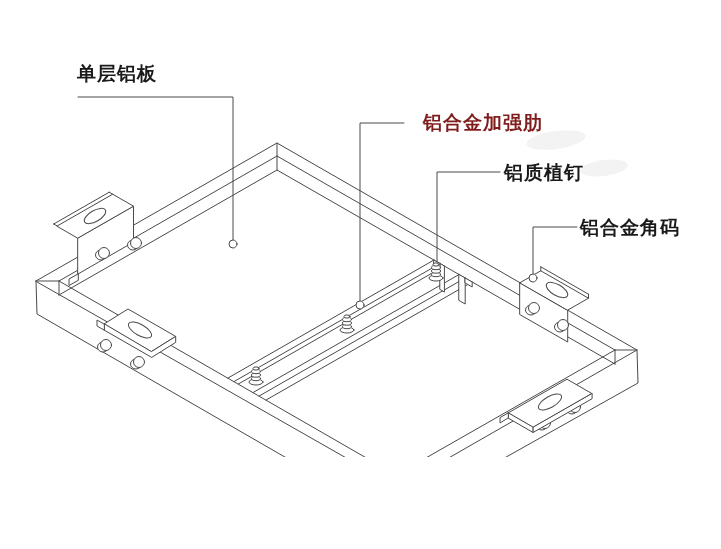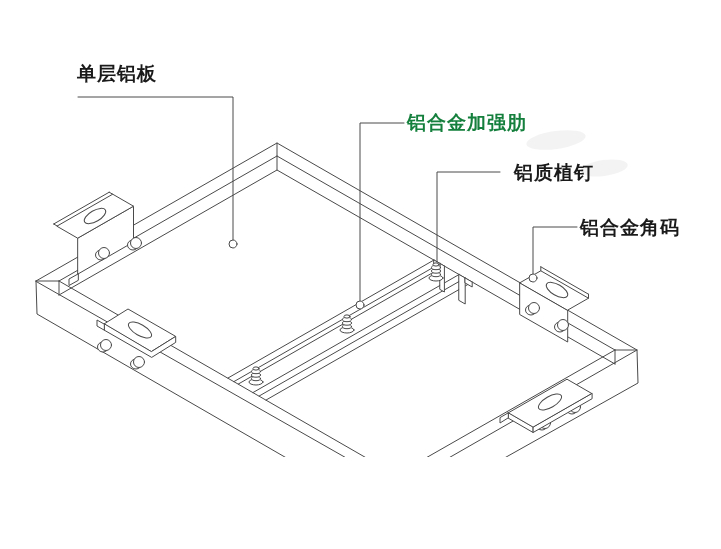--- a/index.html
+++ b/index.html
@@ -143,17 +143,17 @@
       <path d="M500,172 L437,172 L437,262"></path>
     </g>
     <g>
       <path d="M577,227 L533,227 L533,274"></path>
       <circle fill="#fff" cx="533" cy="278" r="4"></circle>
     </g>
   </g>
 </svg>
 
 <div class="lbl lbl-panel" style="color: rgb(26, 26, 26);">单层铝板</div>
-<div class="lbl lbl-rib" style="color: #15803d;">铝合金加强肋</div>
-<div class="lbl lbl-stud" style="color: rgb(26, 26, 26); margin-left: 10px;">铝质植钉</div>
+<div class="lbl lbl-rib" style="color: #7f1d1d; margin-left: 16px;">铝合金加强肋</div>
+<div class="lbl lbl-stud" style="color: rgb(26, 26, 26);">铝质植钉</div>
 <div class="lbl lbl-bracket" style="color: rgb(26, 26, 26); text-align: right;">铝合金角码</div>
 
 </div>
 
 </body></html>

